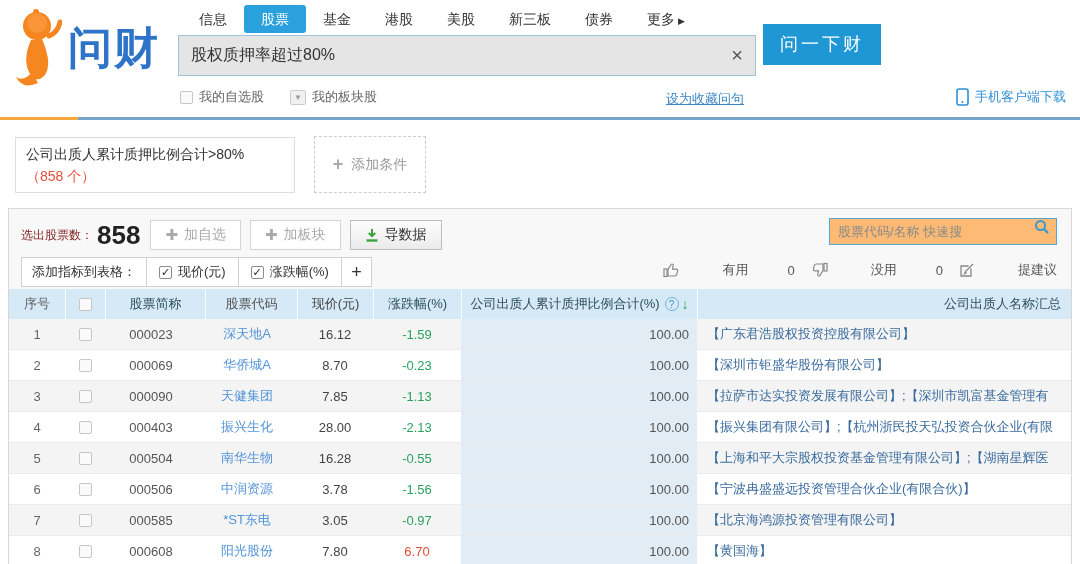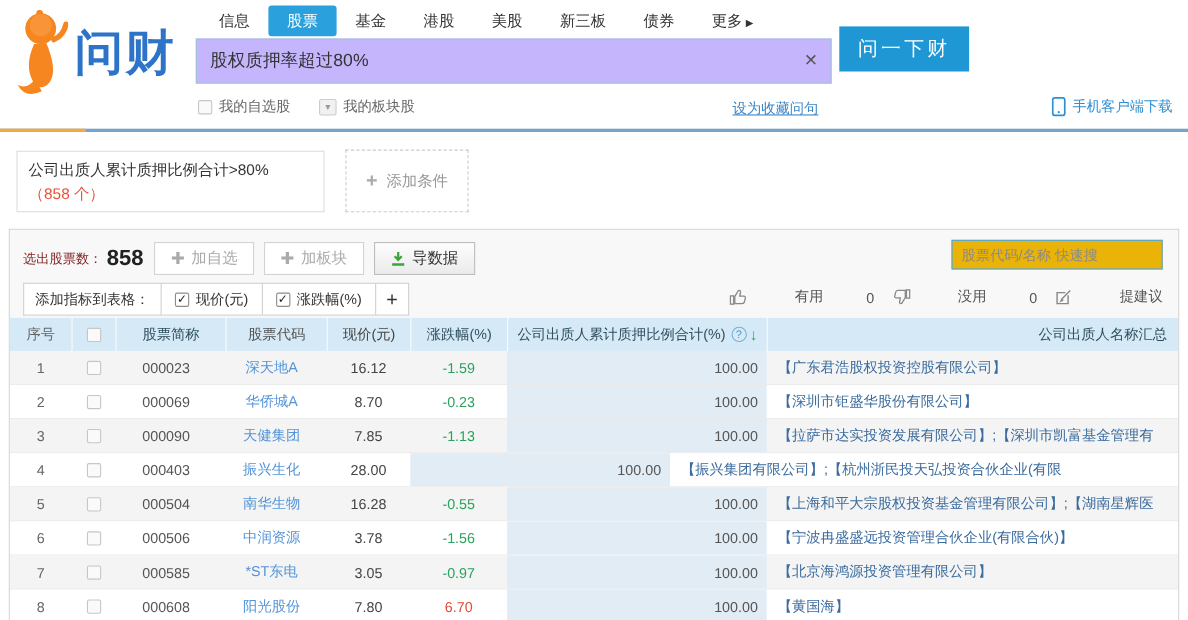--- a/index.html
+++ b/index.html
@@ -9,21 +9,21 @@
 
   
   .logo { position:absolute; left:12px; top:8px; display:flex; align-items:center; }
   .logo-text { font-size:44px; font-weight:bold; color:#2d74c8; letter-spacing:2px; margin-left:6px; }
   .nav { position:absolute; left:182px; top:5px; display:flex; align-items:center; }
   .nav-tab { height:28px; line-height:28px; padding:0 17px; font-size:14px; color:#333; cursor:pointer; }
   .nav-tab.active { background:#2aa0dc; color:#fff; border-radius:3px; }
   .more-arrow { font-size:9px; color:#333; margin-left:3px; }
 
   .search-box { position:absolute; left:178px; top:35px; width:578px; height:41px;
-    border:1px solid #9fc4da; background:#c4b5fd; }
+    border:1px solid #9fc4da; background:#e5e5e5; }
   .search-input { position:absolute; left:0; top:0; width:540px; height:39px; border:none; outline:none;
     padding-left:12px; font-size:16px; color:#333; font-family:inherit; background:transparent; }
   .clear-x { position:absolute; right:12px; top:9px; font-size:20px; color:#555; cursor:pointer; line-height:20px; }
   .ask-btn { position:absolute; left:763px; top:24px; width:118px; height:41px; background:#1e97d4;
     color:#fff; font-size:18px; text-align:center; line-height:41px; letter-spacing:3px; cursor:pointer; }
 
   .subline { position:absolute; left:180px; top:88px; display:flex; align-items:center; font-size:13px; color:#666; }
   .cb { display:inline-block; width:13px; height:13px; border:1px solid #c6c6c6; background:#fafafa;
     border-radius:2px; vertical-align:middle; }
   .sub-item { display:flex; align-items:center; margin-right:26px; }
@@ -46,30 +46,30 @@
   .add-cond { position:absolute; left:314px; top:136px; width:112px; height:57px;
     border:1px dashed #ccc; display:flex; align-items:center; justify-content:center;
     color:#999; font-size:14px; cursor:pointer; }
   .add-cond .plus { font-size:18px; color:#aaa; margin-right:8px; font-weight:bold; }
 
   
   .panel { position:absolute; left:8px; top:208px; width:1064px; height:356px;
     border:1px solid #d8d8d8; border-bottom:none; background:#f8f8f8; }
   .tb-row1 { position:absolute; left:12px; top:10px; display:flex; align-items:center; height:32px; }
   .count-label { font-size:12px; color:#7f1d1d; }
-  .count-num { font-size:20px; font-weight:bold; color:#222; margin:0 10px 0 4px; }
+  .count-num { font-size:26px; font-weight:bold; color:#222; margin:0 10px 0 4px; }
   .btn { height:30px; display:inline-flex; align-items:center; justify-content:center;
     font-size:14px; cursor:pointer; margin-right:9px; padding:0 14px; }
   .btn .p { font-weight:bold; margin-right:6px; font-size:15px; }
   .btn-muted { border:1px solid #d4d4d4; background:#fff; color:#aaa; }
   .btn-export { border:1px solid #bdbdbd; background:linear-gradient(#fdfdfd,#ebebeb); color:#333; }
   .btn-export svg { margin-right:6px; }
 
-  .quick-search { position:absolute; right:14px; top:9px; width:192px; height:27px;
-    border:1px solid #53a7d8; background:#eab308; display:flex; }
+  .quick-search { position:absolute; right:14px; top:9px; width:228px; height:27px;
+    border:1px solid #53a7d8; background:#fdba74; display:flex; }
   .quick-input { flex:1; border:none; outline:none; font-size:13px; color:#333; padding-left:8px;
     font-family:inherit; background:transparent; }
   .quick-input::placeholder { color:#8a8a8a; opacity:1; }
   .quick-search svg { margin-right:6px; }
 
   .tb-row2 { position:absolute; left:12px; top:48px; display:inline-flex; height:30px;
     border:1px solid #d0d0d0; background:#fff; align-items:stretch; }
   .tb-row2 .lbl { display:flex; align-items:center; padding:0 10px; font-size:13px; color:#333; }
   .ind-cell { display:flex; align-items:center; padding:0 12px; border-left:1px solid #d0d0d0;
     font-size:13px; color:#333; cursor:pointer; }
@@ -321,20 +321,21 @@
   <div class="tr">
     <span class="td c-idx">4</span>
     <span class="td c-chk">
             <span class="cb"></span>
           </span>
     <span class="td c-code">000403</span>
     <span class="td c-name">
             <span class="stock-link">振兴生化</span>
           </span>
     <span class="td c-price">28.00</span>
+    <span class="td c-chg chg down">-2.13</span>
     <span class="td c-ratio">100.00</span>
     <span class="td c-hold">
             <span class="holder-link">【振兴集团有限公司】;【杭州浙民投天弘投资合伙企业(有限</span>
           </span>
   </div>
 
   <div class="tr odd">
     <span class="td c-idx">5</span>
     <span class="td c-chk">
             <span class="cb"></span>

